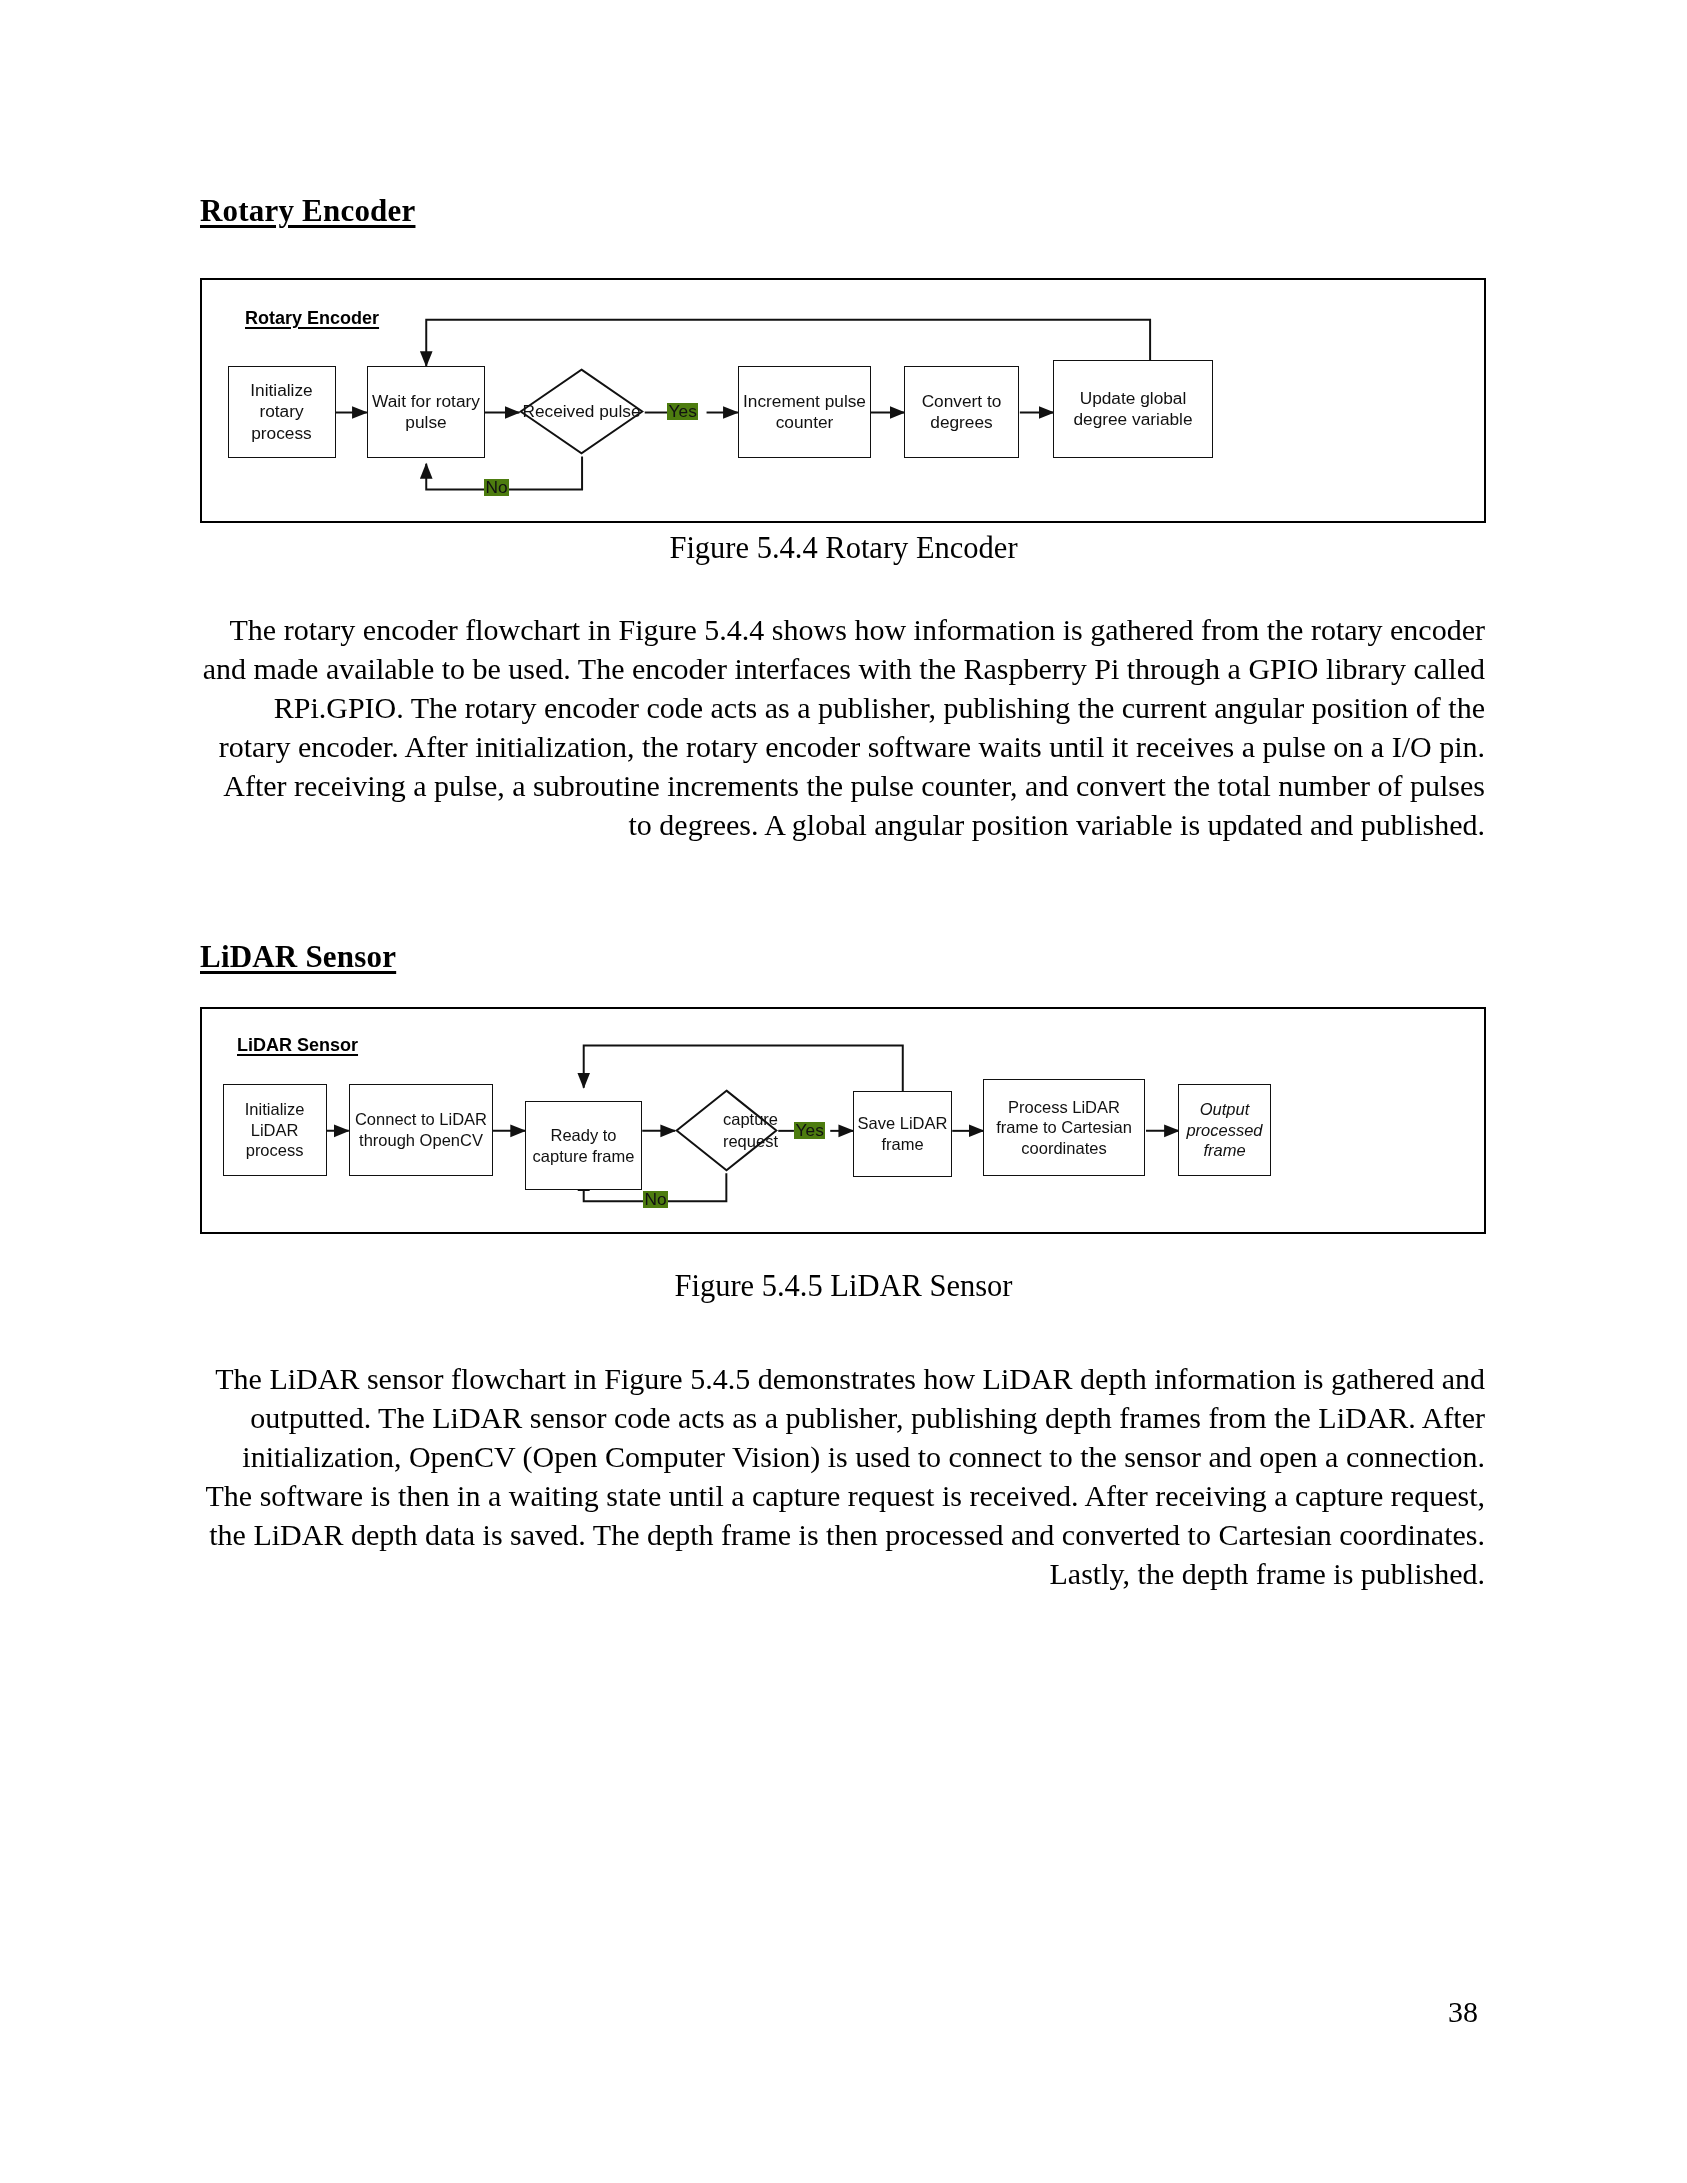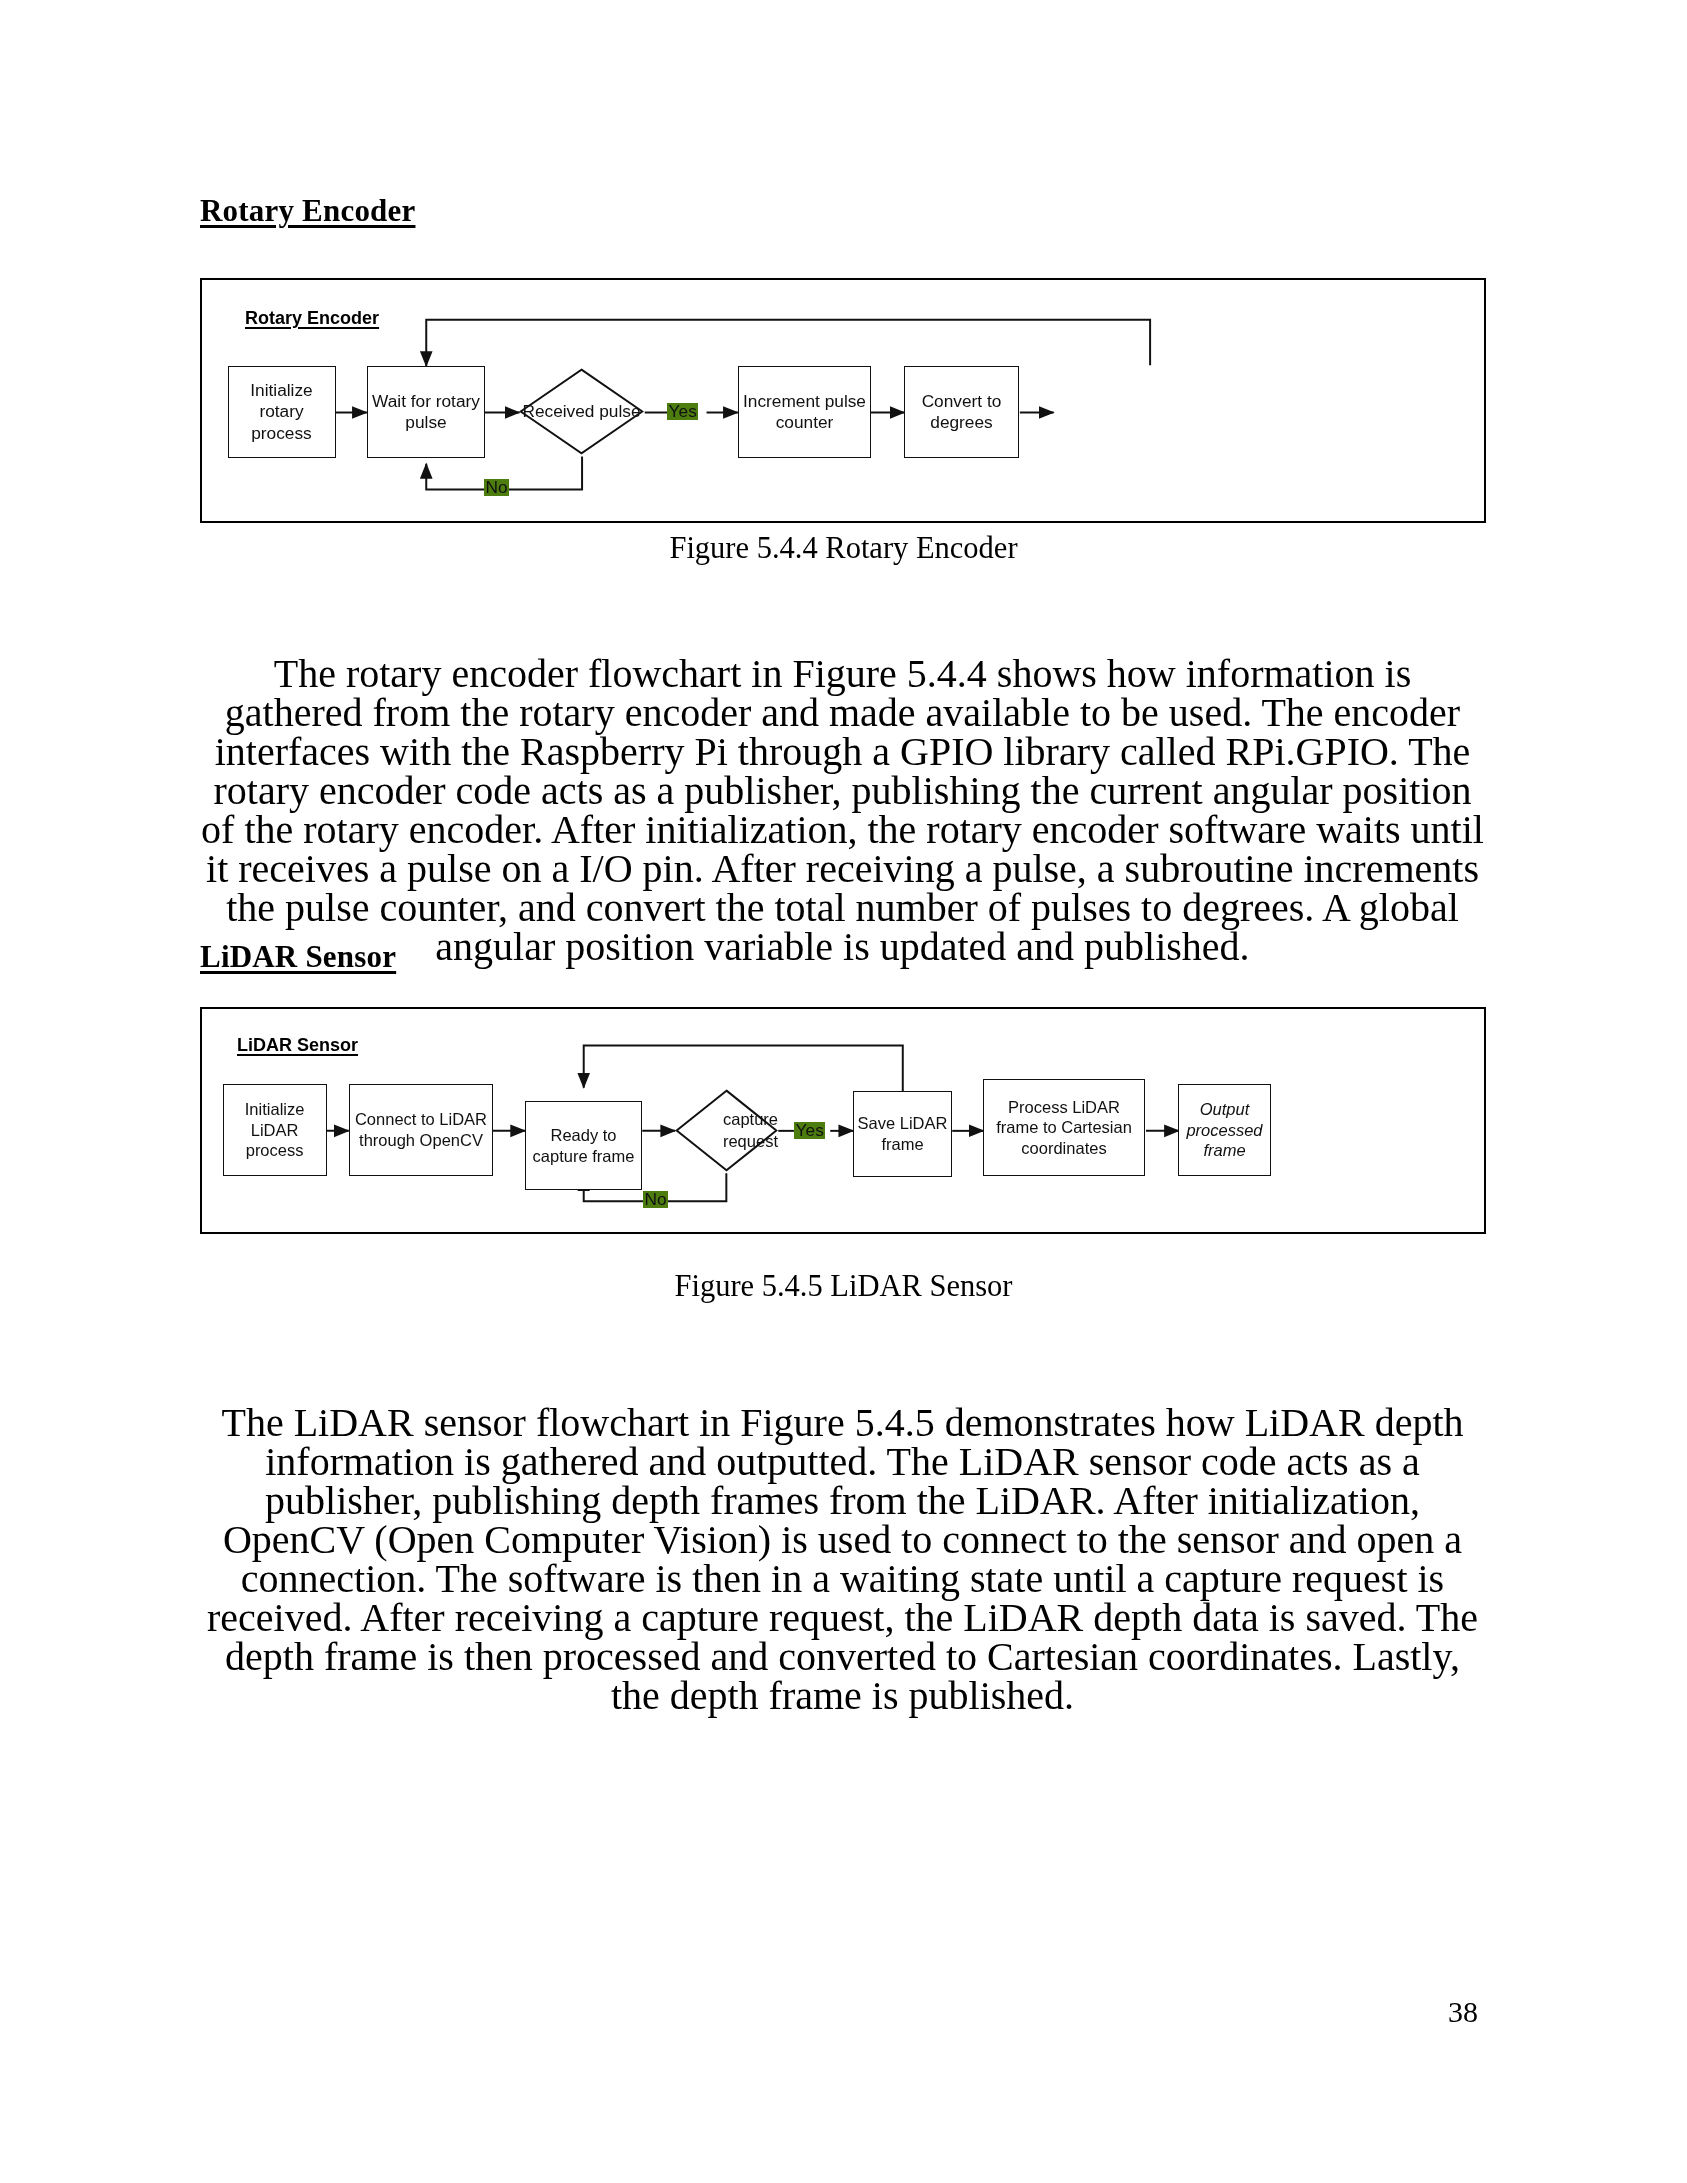--- a/index.html
+++ b/index.html
@@ -33,25 +33,24 @@
     line-height: 36px;
     letter-spacing: 0.2px;
     text-decoration: underline;
     text-underline-offset: 4.1px;
     text-decoration-thickness: 2.5px;
     white-space: nowrap;
   }
   .body-text {
     position: absolute;
     font-family: "Liberation Serif", serif;
-    font-size: 40px;
+    font-size: 30px;
     line-height: 39px;
-    text-align: center;
+    text-align: right;
     color: #000;
-    margin-top: 44px;
   }
   .caption {
     position: absolute;
     font-family: "Liberation Serif", serif;
     font-size: 30.5px;
     text-align: center;
     white-space: nowrap;
   }
   .page-number {
     position: absolute;
@@ -186,20 +185,21 @@
     </div>
 
     <div class="edge-label" style="left:465px; top:123px;">Yes</div>
 
     <div class="edge-label" style="left:282px; top:199px;">No</div>
 
     <div class="node" style="left:536px; top:86px; width:133px; height:92px;">Increment pulse counter</div>
 
     <div class="node" style="left:702px; top:86px; width:115px; height:92px;">Convert to degrees</div>
 
+    <div class="node" style="left:851px; top:80px; width:160px; height:98px;">Update global degree variable</div>
   </div>
 
   <div class="caption" style="left:0px; top:531px; width:1687px;">Figure 5.4.4 Rotary Encoder</div>
 
   <div class="body-text" style="left:200px; top:610px; width:1285px;">The rotary encoder flowchart in Figure 5.4.4 shows how information is gathered from the rotary encoder and made available to be used. The encoder interfaces with the Raspberry Pi through a GPIO library called RPi.GPIO. The rotary encoder code acts as a publisher, publishing the current angular position of the rotary encoder. After initialization, the rotary encoder software waits until it receives a pulse on a I/O pin. After receiving a pulse, a subroutine increments the pulse counter, and convert the total number of pulses to degrees. A global angular position variable is updated and published.</div>
 
   <div class="section-heading" style="left:200px; top:939px;">LiDAR Sensor</div>
 
   <div class="figure-frame" style="left:200px; top:1007px; width:1286px; height:227px;">
 

